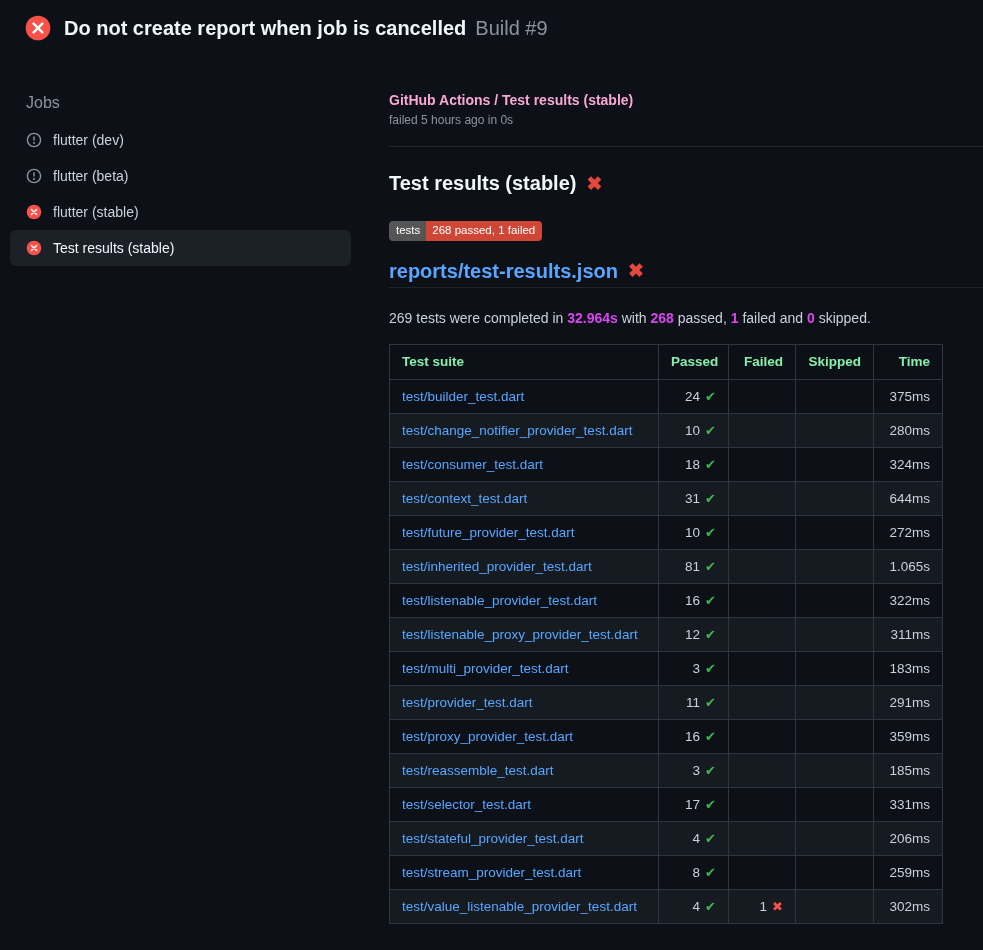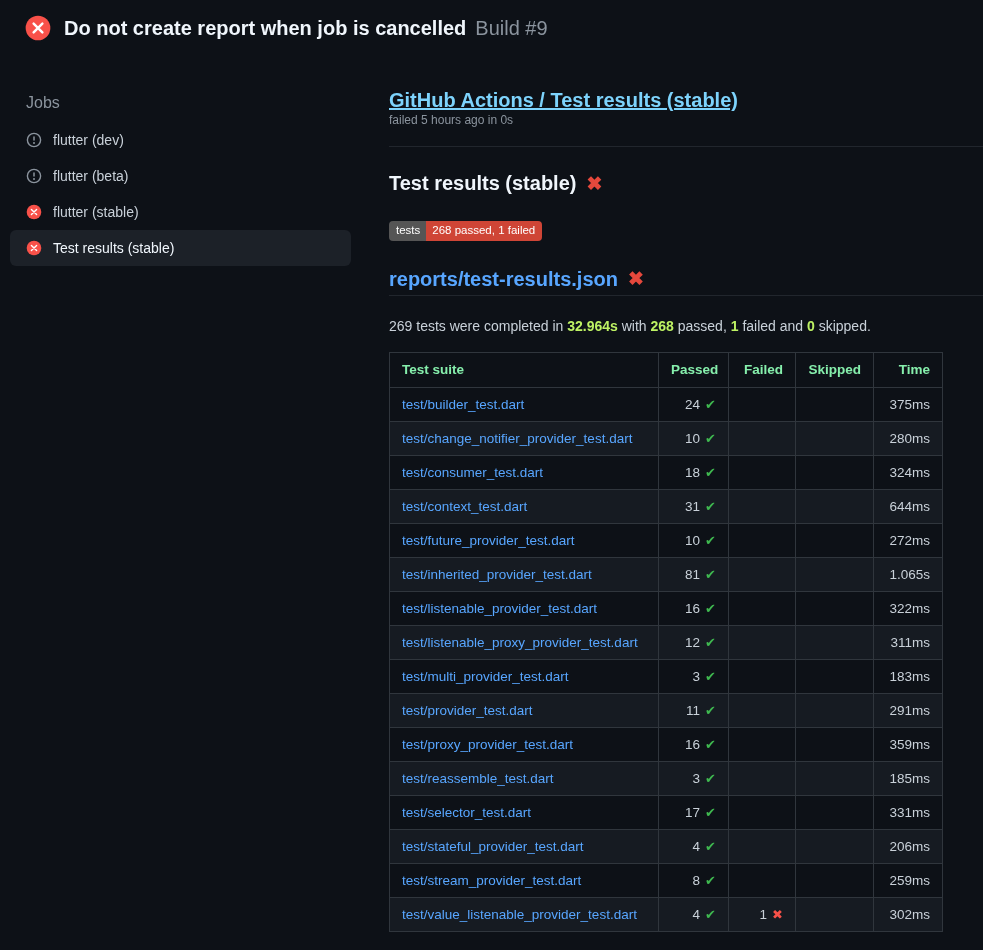--- a/index.html
+++ b/index.html
@@ -28,43 +28,43 @@
     padding: 9px 16px; border-radius: 6px;
     font-size: 14px; color: #c9d1d9; cursor: pointer;
   }
   .side-item.selected { background: #1c2128; color: #f0f6fc; }
   .side-item .icon16 { width: 16px; height: 16px; flex: none; display: block; }
   .side-item.job-item { padding: 10px 16px; }
   .jobs-label { margin: 22px 0 12px 0; padding-left: 16px; font-size: 16px; color: #8b949e; line-height: 14px; }
 
   
   .main { flex: 1; padding: 34px 0 0 0; min-width: 0; }
-  .breadcrumb { font-size: 20px; font-weight: 700; color: #7dd3fc; line-height: 20px; text-decoration: underline; }
+  .breadcrumb { font-size: 14px; font-weight: 700; color: #f9a8d4; line-height: 20px; }
   .status-line { font-size: 12px; color: #8b949e; line-height: 16px; margin-top: 2px; }
   .divider { border: 0; border-top: 1px solid #21262d; margin-top: 18px; }
 
   h1.section-title {
     margin-top: 22px; font-size: 20px; font-weight: 700; color: #f0f6fc;
     line-height: 28px; display: flex; align-items: center;
   }
   .x-mark { color: #e5483c; font-weight: 700; font-size: 19px; margin-left: 10px; line-height: 1; }
 
   .badge { margin-top: 24px; display: inline-flex; font-size: 11.5px; line-height: 1; border-radius: 4px; overflow: hidden; }
   .badge-label { background: #555555; color: #ffffff; padding: 4px 6px 4px 7px; }
   .badge-value { background: #cf4536; color: #ffffff; padding: 4px 7px 4px 6px; }
 
   h2.report-heading {
-    margin-top: 24px; font-size: 20px; font-weight: 700; line-height: 28px;
+    margin-top: 16px; font-size: 20px; font-weight: 700; line-height: 28px;
     padding-bottom: 2px; border-bottom: 1px solid #21262d;
     display: flex; align-items: center;
   }
   .report-link { color: #58a6ff; text-decoration: none; }
 
   .summary-line { margin-top: 20px; font-size: 14px; line-height: 20px; color: #c9d1d9; }
-  .summary-line b { color: #bef264; font-weight: 700; }
+  .summary-line b { color: #d946ef; font-weight: 700; }
 
   
   table.results { margin-top: 16px; border-collapse: collapse; table-layout: fixed; width: 553px; font-size: 13.5px; }
   table.results th, table.results td { border: 1px solid #30363d; }
   table.results th { padding: 8px 12px; font-weight: 700; color: #86efac; text-align: left; line-height: 18px; }
   table.results th.num, table.results td.num { text-align: right; }
   table.results td { padding: 7px 12px; line-height: 19px; color: #c9d1d9; }
   table.results tbody tr:nth-child(even) { background: #161b22; }
   .suite-link { color: #58a6ff; text-decoration: none; font-size: 13.5px; }
   .check { color: #3fb950; margin-left: 5px; font-size: 13px; }

